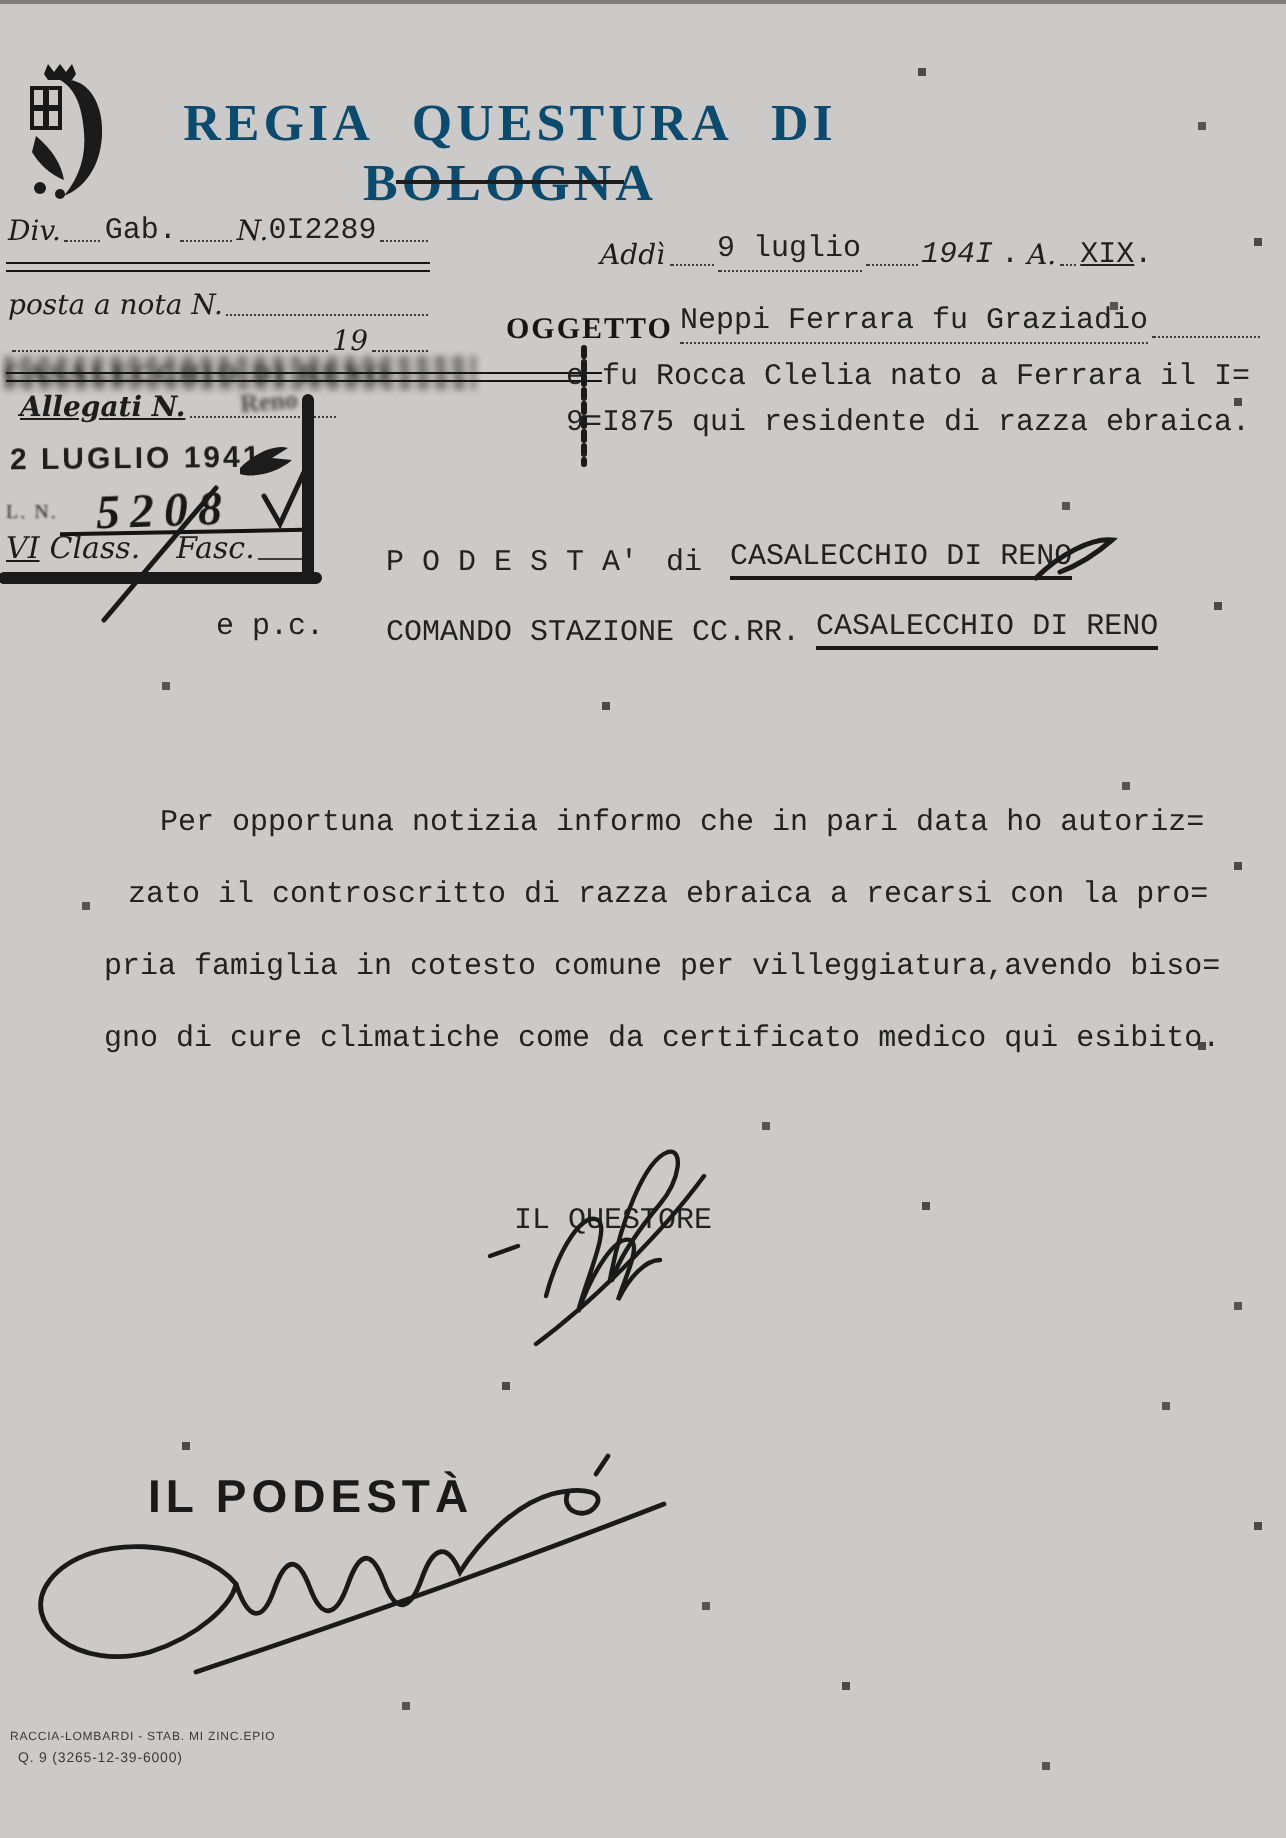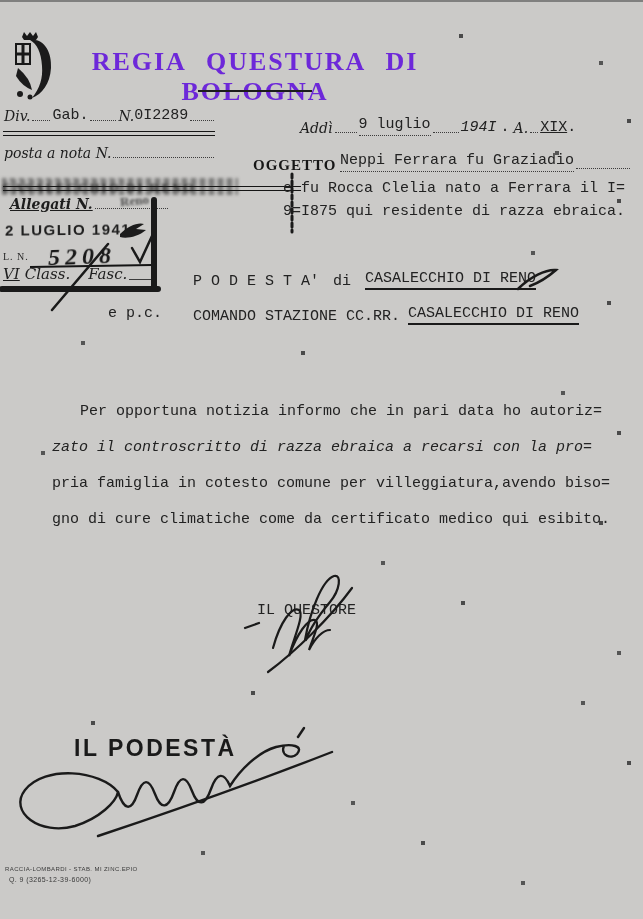--- a/index.html
+++ b/index.html
@@ -6,21 +6,21 @@
   .page{position:relative;width:643px;height:919px;background:#cbcac8;overflow:hidden;
         font-family:"Liberation Serif","DejaVu Serif",serif;color:#1d1d1d;}
   .abs{position:absolute;}
   .mono{font-family:"Liberation Mono","DejaVu Sans Mono",monospace;color:#222;}
   .ital{font-style:italic;font-family:"DejaVu Serif","Liberation Serif",serif;}
   .row{display:flex;align-items:flex-end;}
   .dots{border-bottom:1.5px dotted #3c3c3c;height:4px;margin:0 2px 3px 2px;}
   .grow{flex:1;}
   .topstrip{left:0;top:0;width:643px;height:2px;background:#444;opacity:.55;}
   .title{left:70px;top:47px;width:370px;text-align:center;font-size:26px;font-weight:bold;
-         letter-spacing:2px;word-spacing:12px;color:#6d28d9;}
+         letter-spacing:2px;word-spacing:12px;color:#0c4a6e;}
   .title-rule{left:198px;top:90px;width:114px;height:1.5px;background:#1c1c1c;}
   .dbl{border-top:1.5px solid #151515;border-bottom:1.5px solid #151515;height:3px;}
   .form-ital{font-size:14px;}
   .typed15{font-size:15px;}
   .smudge{left:2px;top:178px;width:236px;height:17px;overflow:hidden;filter:blur(1.6px);
           background:repeating-linear-gradient(88deg,rgba(25,25,25,.45) 0 5px,rgba(140,140,140,.25) 5px 9px);}
   .smudge span{font-size:13px;font-weight:bold;letter-spacing:2px;color:#111;opacity:.8;}
   .fragment{filter:blur(1px);transform:rotate(-5deg);font-weight:bold;font-size:13px;opacity:.75;}
   .stampdate{font-family:"Liberation Sans","DejaVu Sans",sans-serif;font-weight:bold;font-size:15px;
              letter-spacing:1.5px;color:#1e1e1e;filter:blur(.35px);transform:rotate(-.6deg);}
@@ -79,20 +79,25 @@
     <span class="dots grow"></span>
   </div>
 
   <div class="abs dbl" style="left:3px;top:131px;width:212px;"></div>
 
   <div class="abs row" style="left:4px;top:145px;width:212px;">
     <span class="ital form-ital">posta a nota N.</span>
     <span class="dots grow"></span>
   </div>
 
+  <div class="abs row" style="left:4px;top:163px;width:212px;">
+    <span class="dots grow"></span>
+    <span class="ital form-ital">19</span>
+    <span class="dots" style="width:28px;"></span>
+  </div>
 
   <div class="abs smudge">
     <span>CASALECCHIO DI RENO</span>
   </div>
   <div class="abs dbl" style="left:3px;top:186px;width:298px;"></div>
 
   <div class="abs row" style="left:10px;top:196px;width:160px;">
     <span class="ital form-ital" style="font-weight:bold;text-decoration:underline;">Allegati N.</span>
     <span class="dots grow"></span>
   </div>
@@ -142,21 +147,21 @@
     <span class="mono typed15 u2">CASALECCHIO DI RENO</span>
   </div>
   <div class="abs mono typed15" style="left:108px;top:305px;">e p.c.</div>
   <div class="abs row" style="left:193px;top:305px;">
     <span class="mono typed15">COMANDO STAZIONE CC.RR.</span>
     <span style="width:8px;"></span>
     <span class="mono typed15 u2">CASALECCHIO DI RENO</span>
   </div>
 
   <div class="abs mono typed15" style="left:52px;top:403px;padding-left:28px;">Per opportuna notizia informo che in pari data ho autoriz=</div>
-  <div class="abs mono typed15" style="left:52px;top:439px;font-style:italic;">zato il controscritto di razza ebraica a recarsi con la pro=</div>
+  <div class="abs mono typed15" style="left:64px;top:439px;">zato il controscritto di razza ebraica a recarsi con la pro=</div>
   <div class="abs mono typed15" style="left:52px;top:475px;">pria famiglia in cotesto comune per villeggiatura,avendo biso=</div>
   <div class="abs mono typed15" style="left:52px;top:511px;">gno di cure climatiche come da certificato medico qui esibito.</div>
 
   <div class="abs mono sig-label-q" style="left:257px;top:602px;">IL QUESTORE</div>
   <div class="abs podesta-label" style="left:74px;top:735px;">IL PODESTÀ</div>
 
   <div class="abs imprint" style="left:5px;top:866px;font-size:6px;">RACCIA-LOMBARDI - STAB. MI ZINC.EPIO</div>
   <div class="abs imprint" style="left:9px;top:876px;font-size:7px;">Q. 9 (3265-12-39-6000)</div>
 
   <svg class="overlay" width="643" height="919" viewBox="0 0 643 919">

